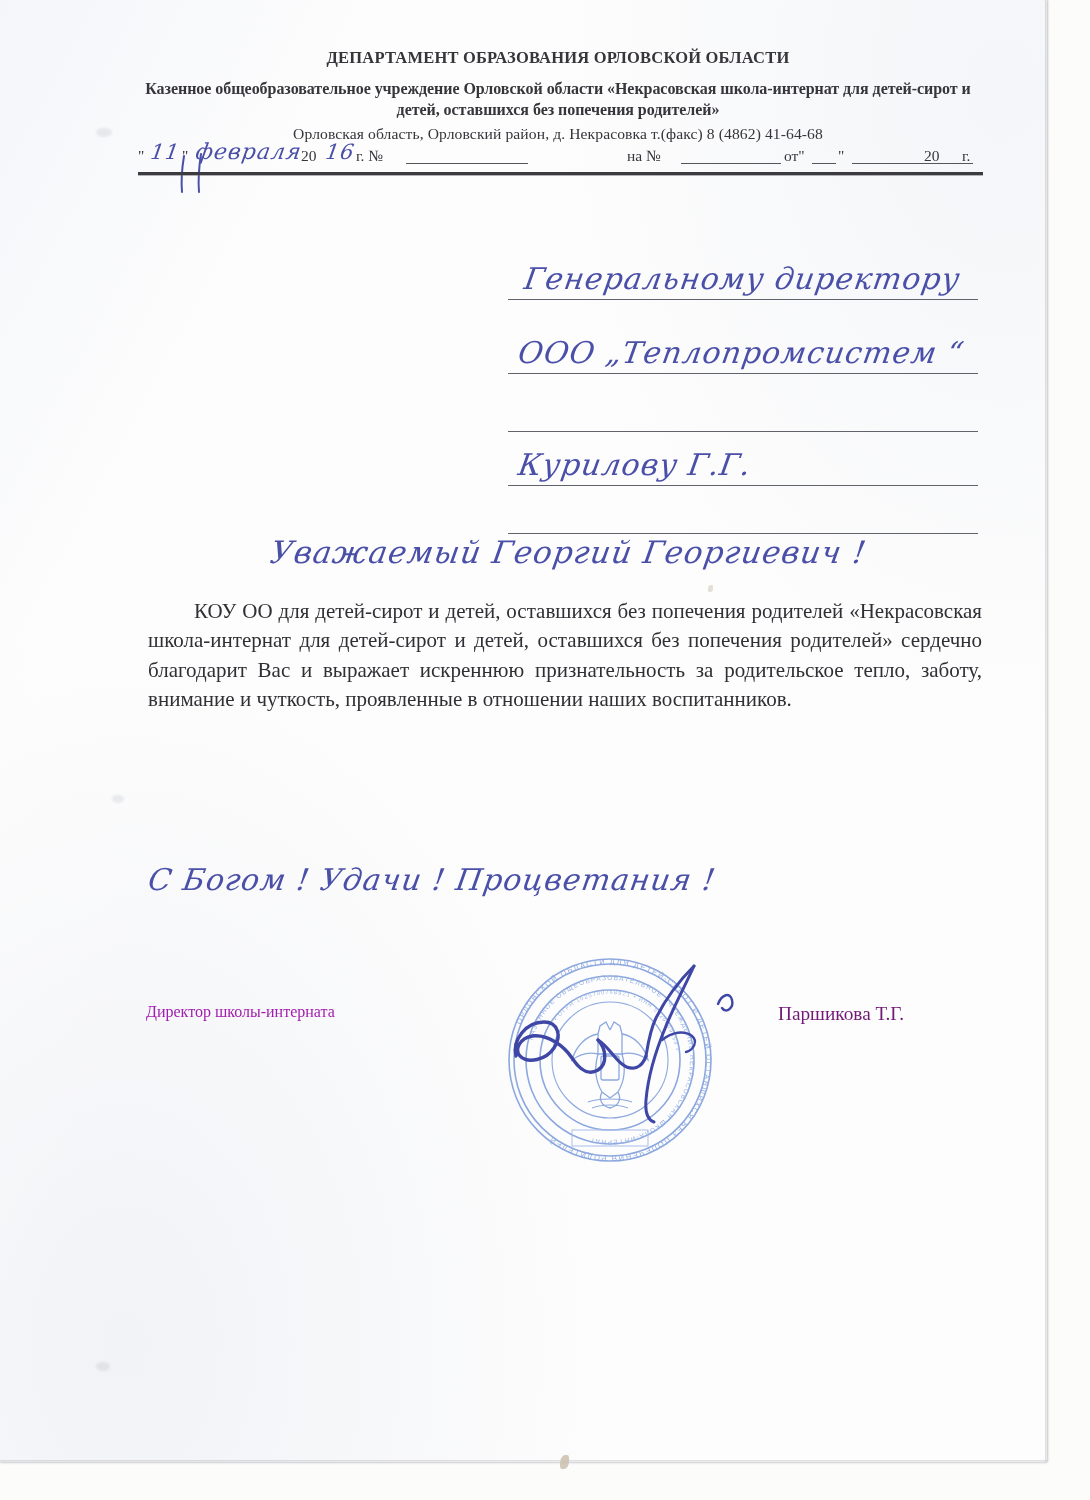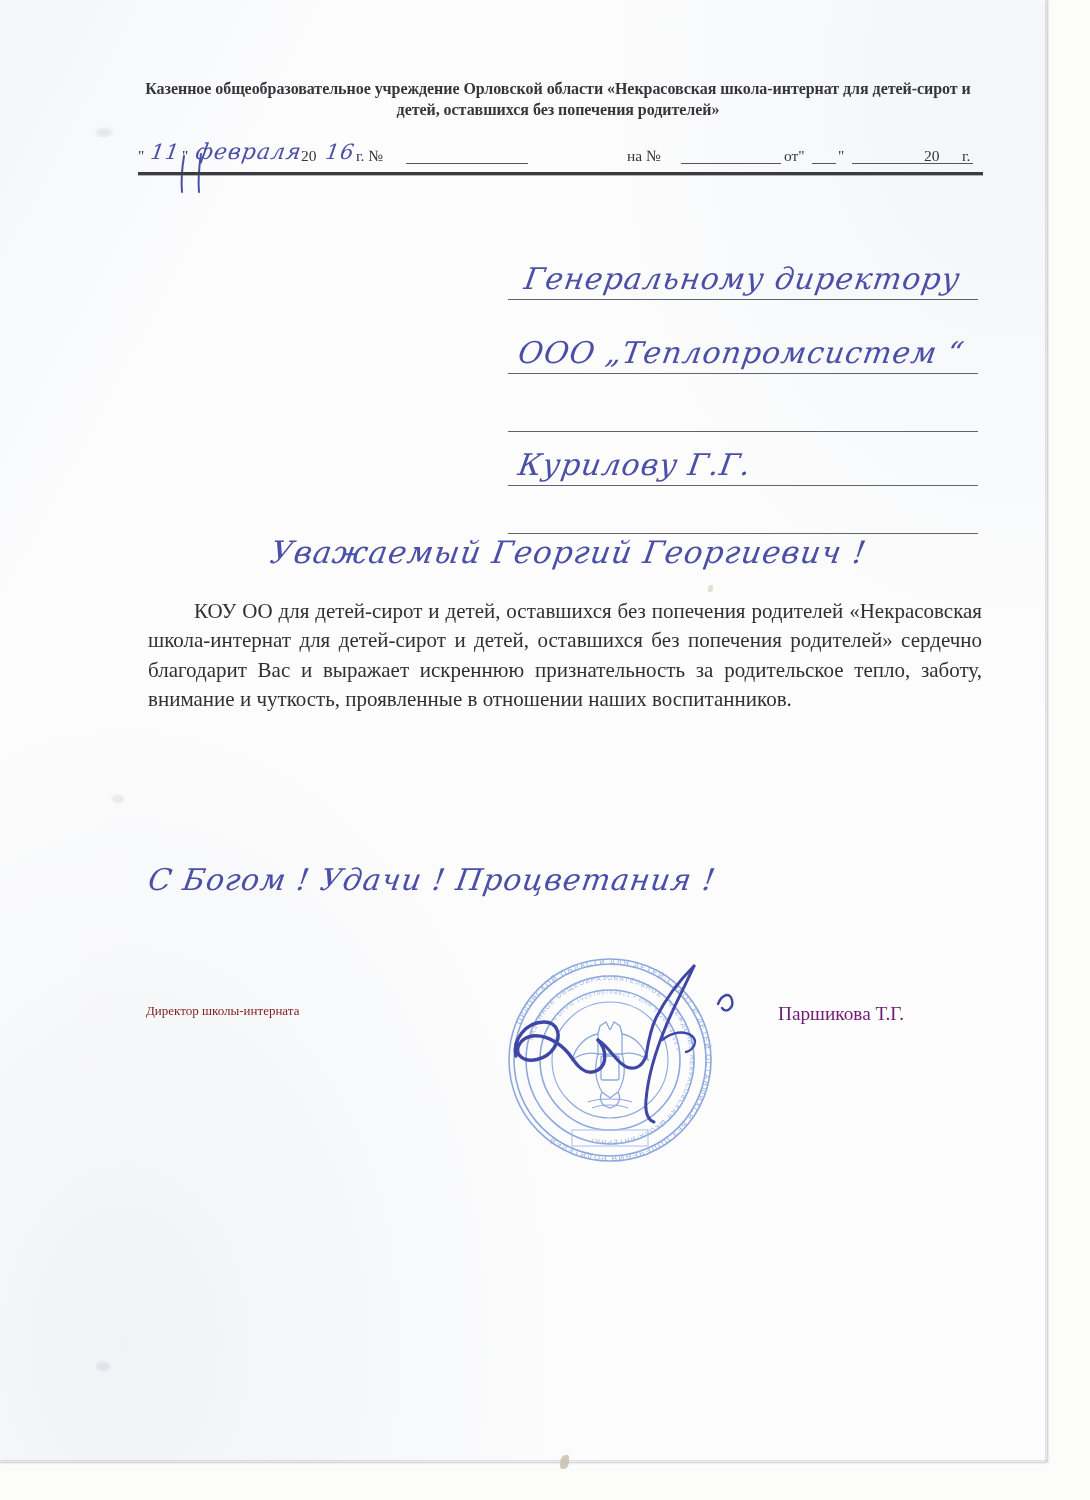--- a/index.html
+++ b/index.html
@@ -165,22 +165,22 @@
     left: 146px;
     top: 862px;
     font-size: 30px;
   }
 
   
   .sig-title {
     position: absolute;
     left: 146px;
     top: 1003px;
-    font-size: 13px;
-    color: #7f1d1d;
+    font-size: 16px;
+    color: #a21caf;
     white-space: nowrap;
   }
   .sig-name {
     position: absolute;
     left: 778px;
     top: 1003px;
     font-size: 19.3px;
     color: #701a75;
     white-space: nowrap;
   }
@@ -211,23 +211,25 @@
   <div class="sheet"></div>
   <div class="sheet-edge-r"></div>
   <div class="sheet-edge-b"></div>
 
   <div class="smudge" style="left:96px;  top:128px; width:16px; height:9px;"></div>
   <div class="smudge" style="left:112px; top:795px; width:12px; height:8px;"></div>
   <div class="smudge" style="left:96px;  top:1362px; width:14px; height:9px;"></div>
   <div class="speck" style="left:560px; top:1455px; width:9px; height:14px;"></div>
   <div class="speck" style="left:708px; top:585px; width:5px; height:7px; opacity:.5;"></div>
 
+  <div class="hdr hdr-line1">ДЕПАРТАМЕНТ  ОБРАЗОВАНИЯ ОРЛОВСКОЙ ОБЛАСТИ</div>
 
   <div class="hdr hdr-line2">Казенное общеобразовательное учреждение Орловской области «Некрасовская школа-интернат для детей-сирот и детей, оставшихся без попечения родителей»</div>
 
+  <div class="hdr hdr-line3">Орловская область, Орловский район, д. Некрасовка т.(факс) 8 (4862) 41-64-68</div>
 
   <div class="daterow">
 
     <span class="dr-item" style="left:0px; top:2px;">"</span>
 
     <span class="dr-item hand hand-skew" style="left:11px; top:-5px; font-size:21px;">11</span>
 
     <span class="dr-item" style="left:44px; top:2px;">"</span>
 
     <span class="dr-item hand hand-skew" style="left:56px; top:-6px; font-size:22px;">февраля</span>

